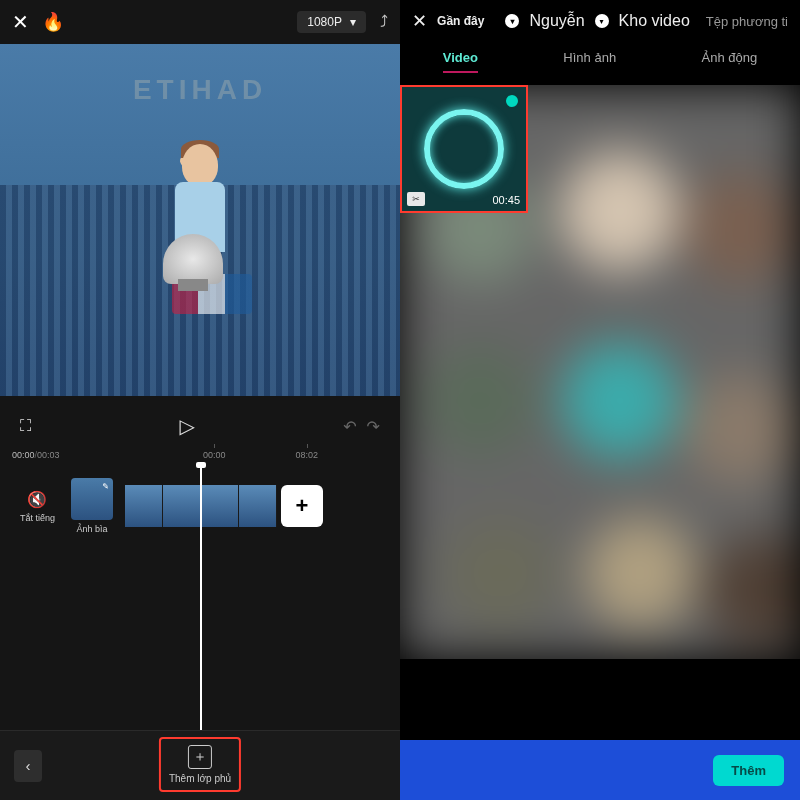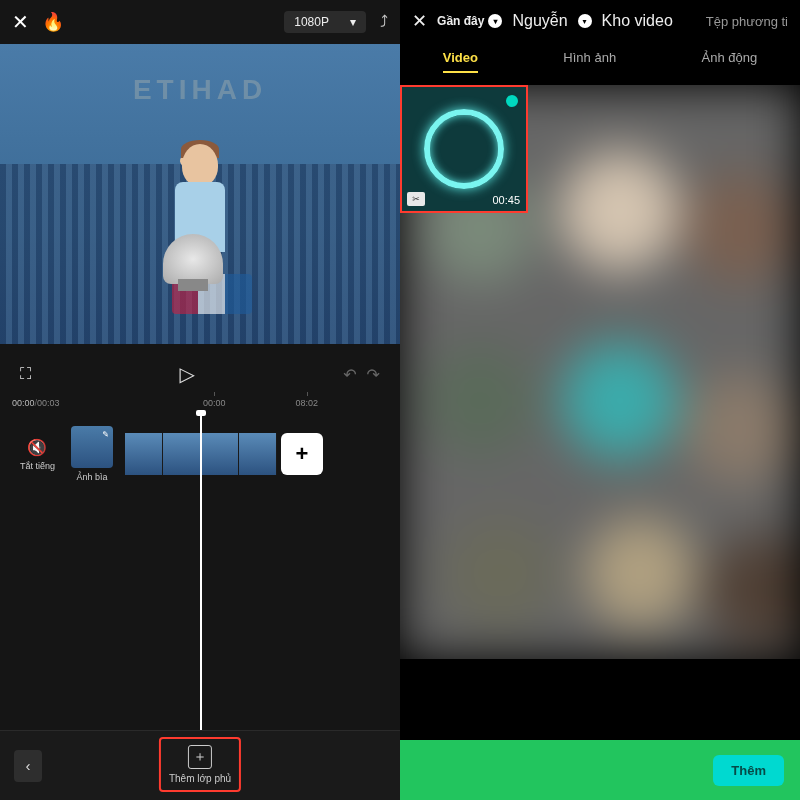--- a/index.html
+++ b/index.html
@@ -6,25 +6,25 @@
 body { font-family: -apple-system, sans-serif; background: #1a1a1a; width: 800px; height: 800px; overflow: hidden; }
 .container { display: flex; width: 800px; height: 800px; }
 .pane { width: 400px; height: 800px; position: relative; background: #151515; }
 .pane-right { background: #000; }
 
 
 .topbar { display: flex; align-items: center; height: 44px; padding: 0 12px; gap: 14px; }
 .close-x { color: #fff; font-size: 20px; font-weight: 300; cursor: pointer; }
 .flame { color: #ff4500; font-size: 18px; }
 .spacer { flex: 1; }
-.res-btn { background: #2b2b2b; color: #eee; padding: 4px 10px; border-radius: 4px; font-size: 12px; display: flex; align-items: center; gap: 21px; }
+.res-btn { background: #2b2b2b; color: #eee; padding: 4px 10px; border-radius: 4px; font-size: 12px; display: flex; align-items: center; gap: 8px; }
 .export-icon { color: #ccc; font-size: 16px; }
 
 
-.preview { width: 400px; height: 300px; background: linear-gradient(180deg, #4a7ba8 0%, #3b6a95 60%, #2c5280 100%); position: relative; overflow: hidden; }
+.preview { width: 400px; height: 352px; background: linear-gradient(180deg, #4a7ba8 0%, #3b6a95 60%, #2c5280 100%); position: relative; overflow: hidden; }
 .preview::before { content:""; position:absolute; top:40%; left:0; right:0; bottom:0; background: repeating-linear-gradient(90deg, #1e3a5f 0 6px, #3a5c82 6px 12px); opacity:.7; }
 .stadium-text { position:absolute; top:30px; left:0; right:0; text-align:center; color:rgba(220,210,180,.28); font-size:28px; font-weight:700; letter-spacing:5px; }
 .player { position:absolute; top:70px; left:50%; transform:translateX(-50%); width:140px; height:200px; }
 .head { position:absolute; top:30px; left:50%; transform:translateX(-50%); width:36px; height:42px; background:#e8c4a0; border-radius:50% 50% 45% 45%; }
 .hair { position:absolute; top:26px; left:50%; transform:translateX(-50%); width:38px; height:18px; background:#8b5a3c; border-radius:50% 50% 0 0; }
 .arm { position:absolute; top:35px; left:75px; width:10px; height:55px; background:#e8c4a0; transform:rotate(-30deg); transform-origin:bottom; border-radius:5px; }
 .torso { position:absolute; top:68px; left:50%; transform:translateX(-50%); width:50px; height:70px; background:#a8d0e8; border-radius:8px 8px 0 0; }
 .trophy-cup { position:absolute; top:120px; left:45%; transform:translateX(-50%); width:60px; height:50px; background:radial-gradient(ellipse at center, #e8e8e8, #aaa); border-radius:30px 30px 8px 8px; }
 .trophy-base { position:absolute; top:165px; left:45%; transform:translateX(-50%); width:30px; height:12px; background:#888; }
 .ribbons { position:absolute; top:160px; left:30%; width:80px; height:40px; background:linear-gradient(90deg, #c81e41 0 33%, #fff 33% 66%, #1e5c9c 66%); opacity:.6; border-radius:4px; }
@@ -57,28 +57,28 @@
 
 
 .bottombar { position:absolute; bottom:0; left:0; right:0; height:70px; background:#1a1a1a; display:flex; align-items:center; padding:0 14px; border-top:1px solid #2a2a2a; }
 .back-btn { width:28px; height:32px; background:#2e2e2e; color:#ddd; display:flex; align-items:center; justify-content:center; border-radius:4px; font-size:15px; }
 .overlay-btn { position:absolute; left:50%; transform:translateX(-50%); bottom:8px; display:flex; flex-direction:column; align-items:center; gap:4px; color:#ccc; font-size:10px; border:2px solid #ff3b2f; padding:6px 8px; border-radius:4px; }
 .overlay-plus { width:24px; height:24px; border:1.5px solid #ccc; display:flex; align-items:center; justify-content:center; font-size:14px; border-radius:3px; }
 
 
 .right-top { display:flex; align-items:center; gap:10px; padding:10px 12px; color:#eee; font-size:12px; }
 .rt-close { font-size:18px; color:#eee; }
-.rt-tab { display:flex; align-items:center; gap:4px; font-weight:600; font-size:12px; }
+.rt-tab { display:flex; align-items:center; gap:21px; font-weight:600; font-size:12px; }
 .dot-badge { width:14px; height:14px; background:#fff; border-radius:50%; display:inline-flex; align-items:center; justify-content:center; font-size:8px; color:#000; }
 .rt-name { font-size:16px; }
 .rt-right { margin-left:auto; color:#999; font-size:13px; }
 
 .media-tabs { display:flex; justify-content:space-around; padding:8px 0 12px; font-size:13px; }
 .mtab { color:#aaa; padding-bottom:6px; }
-.mtab.active { color:#fde047; border-bottom:2px solid #fde047; font-weight:600; }
+.mtab.active { color:#5eead4; border-bottom:2px solid #be185d; font-weight:600; }
 
 .gallery { position:relative; height:574px; overflow:hidden; }
 .blur-bg { position:absolute; inset:0; background:
   radial-gradient(circle at 20% 25%, #7a8a7a 0 55px, transparent 56px),
   radial-gradient(circle at 55% 22%, #d4c4b0 0 60px, transparent 61px),
   radial-gradient(circle at 85% 25%, #7a6050 0 55px, transparent 56px),
   radial-gradient(circle at 20% 55%, #5a6a5a 0 55px, transparent 56px),
   radial-gradient(circle at 55% 55%, #3babab 0 58px, transparent 59px),
   radial-gradient(circle at 85% 60%, #8a7a6a 0 55px, transparent 56px),
   radial-gradient(circle at 25% 85%, #6a6a5a 0 55px, transparent 56px),
@@ -86,21 +86,21 @@
   radial-gradient(circle at 90% 88%, #504035 0 55px, transparent 56px),
   #666;
   filter: blur(24px);
 }
 .media-item { position:absolute; top:0; left:0; width:128px; height:128px; border:2px solid #ff3b2f; background:#0e3a3c; display:flex; align-items:center; justify-content:center; }
 .ring { width:80px; height:80px; border:6px solid #7af5f0; border-radius:50%; box-shadow:0 0 12px #5ae5e0, inset 0 0 8px #5ae5e0; }
 .sel-dot { position:absolute; top:6px; right:6px; width:16px; height:16px; border-radius:50%; background:#00d9c0; border:2px solid #0e3a3c; }
 .duration { position:absolute; bottom:5px; right:6px; color:#fff; font-size:11px; font-weight:500; }
 .cut-badge { position:absolute; bottom:5px; left:5px; width:18px; height:14px; background:#e8e8e8; border-radius:2px; display:flex; align-items:center; justify-content:center; font-size:9px; color:#333; }
 
-.right-bottom { position:absolute; bottom:0; left:0; right:0; height:60px; background:#22c55e; display:flex; align-items:center; justify-content:flex-end; padding:0 16px; }
+.right-bottom { position:absolute; bottom:0; left:0; right:0; height:60px; background:#1d4ed8; display:flex; align-items:center; justify-content:flex-end; padding:0 16px; }
 .add-btn { background:#00d9d0; color:#064a47; font-weight:600; padding:8px 18px; border-radius:6px; font-size:13px; }
 </style>
 </head>
 <body>
 
 <div class="container">
 
   <div class="pane">
     <div class="topbar">
       <span class="close-x">✕</span>

